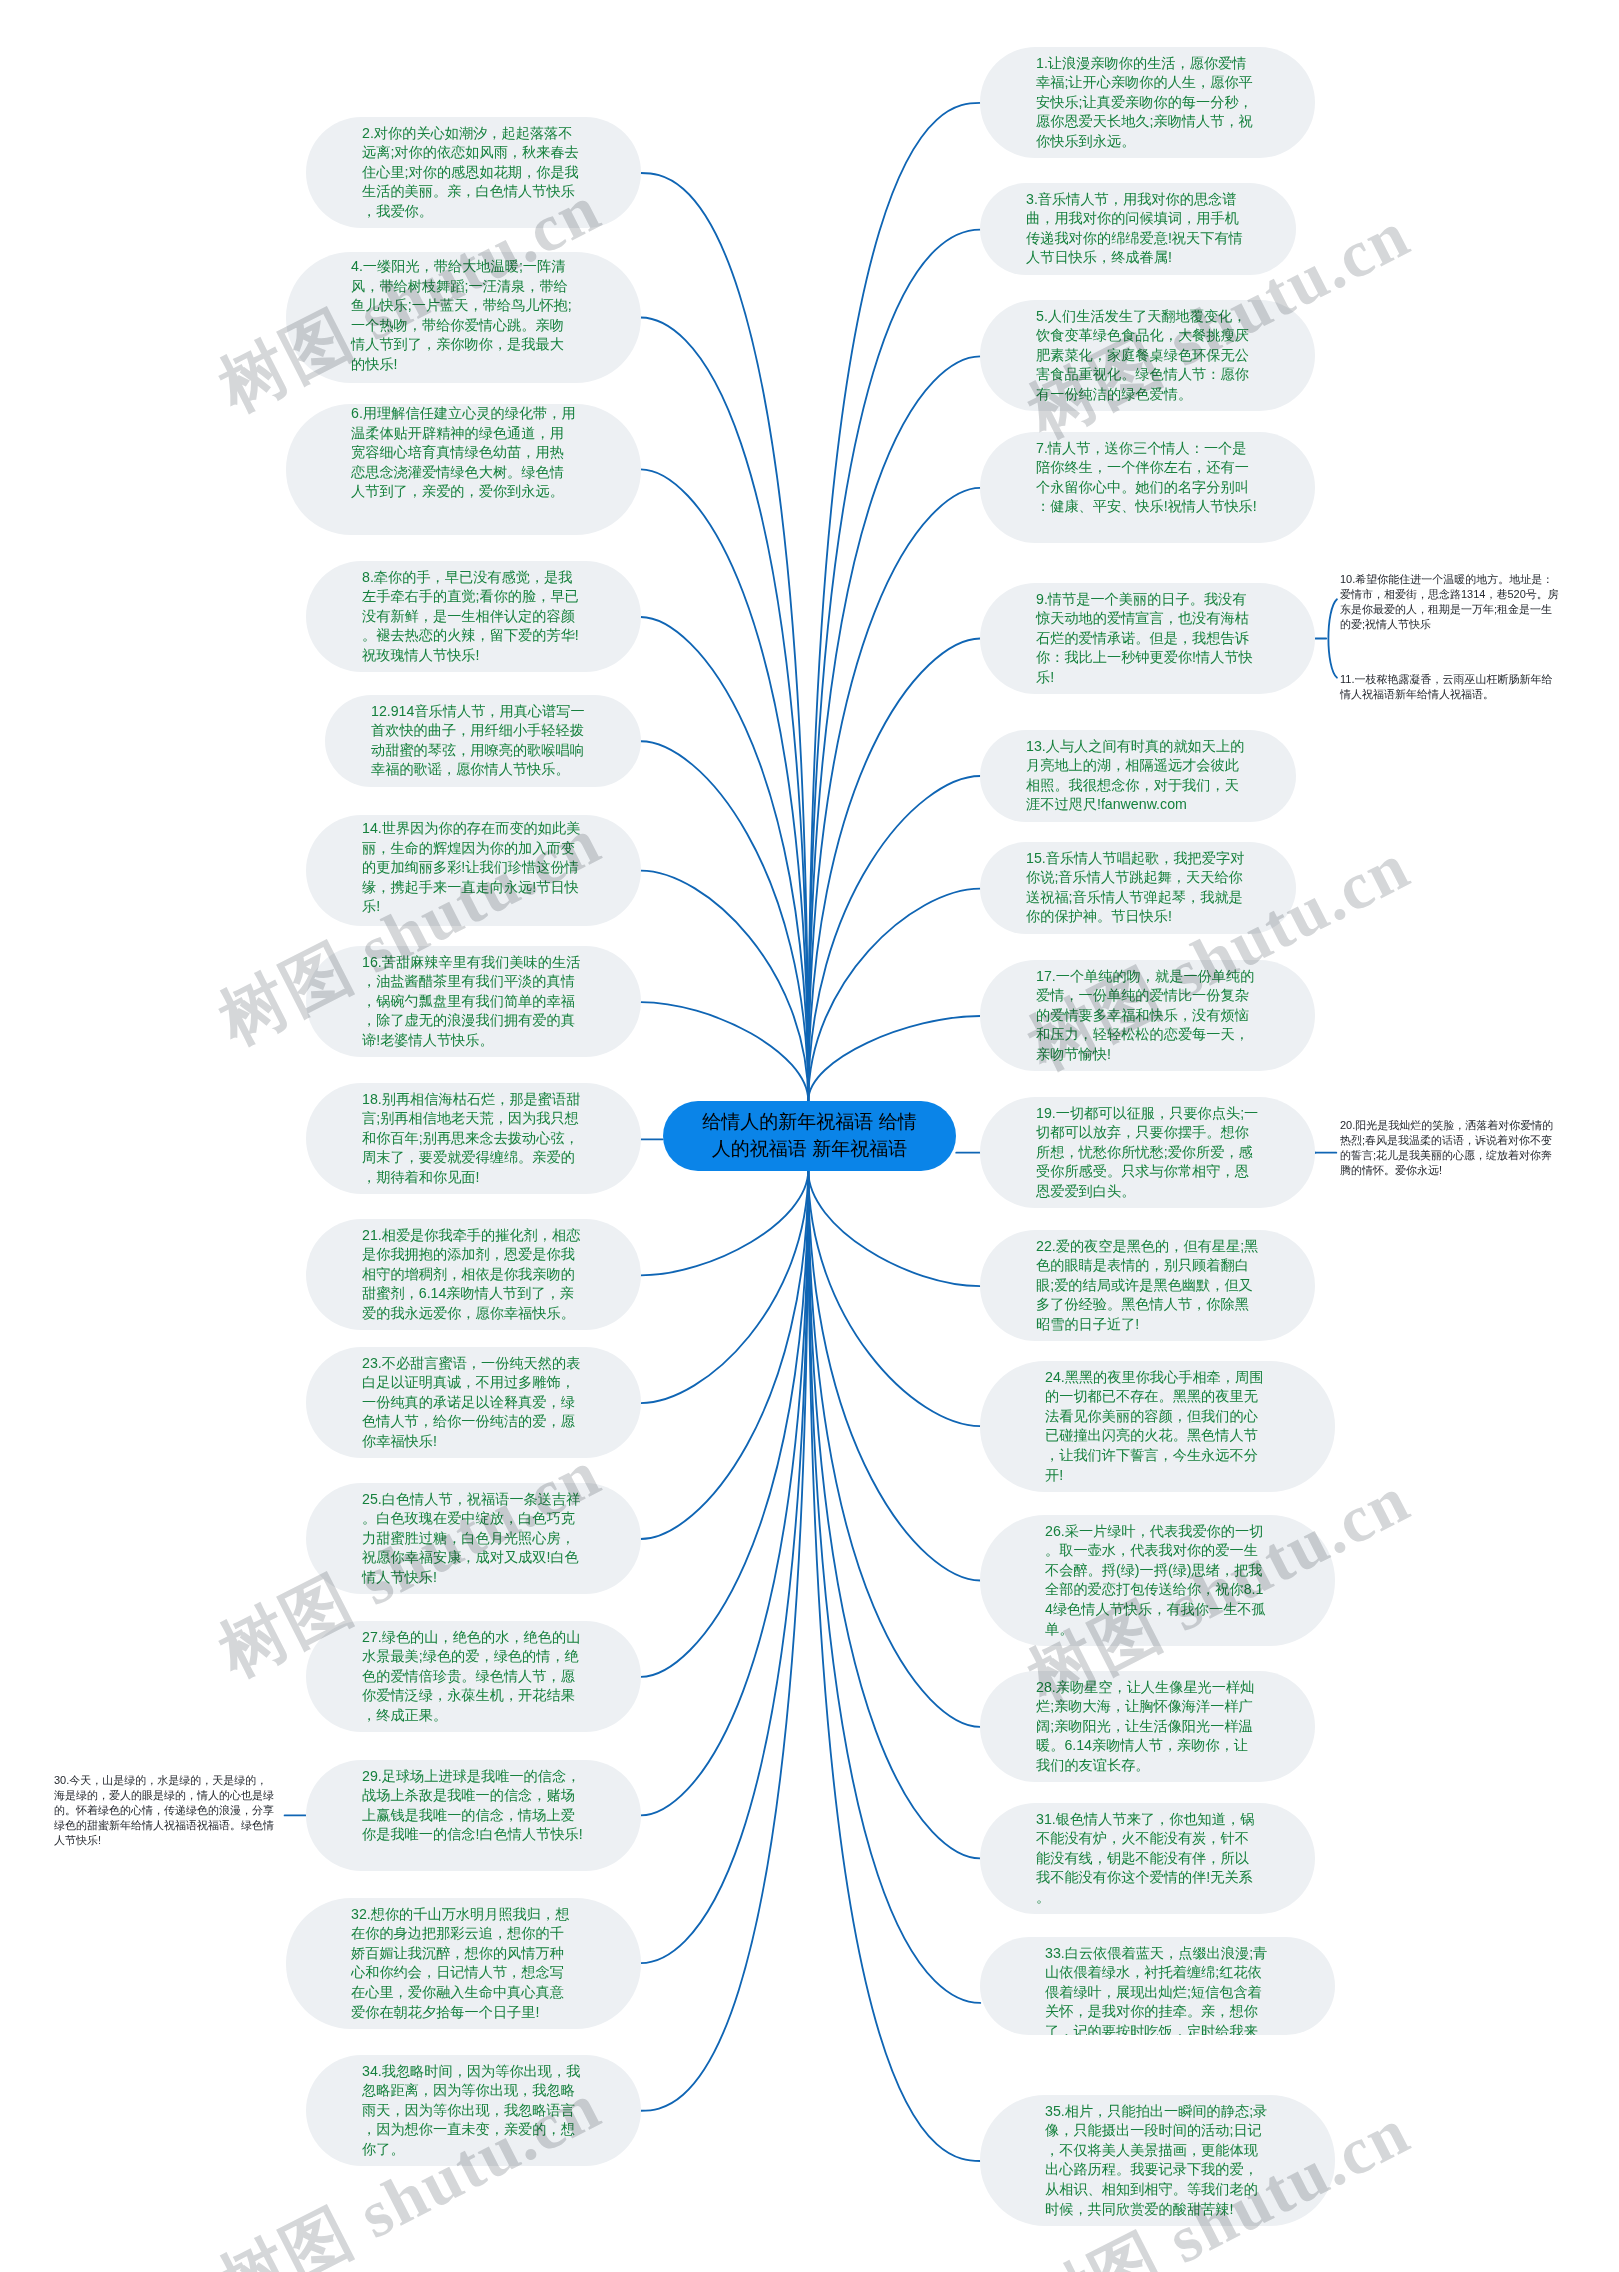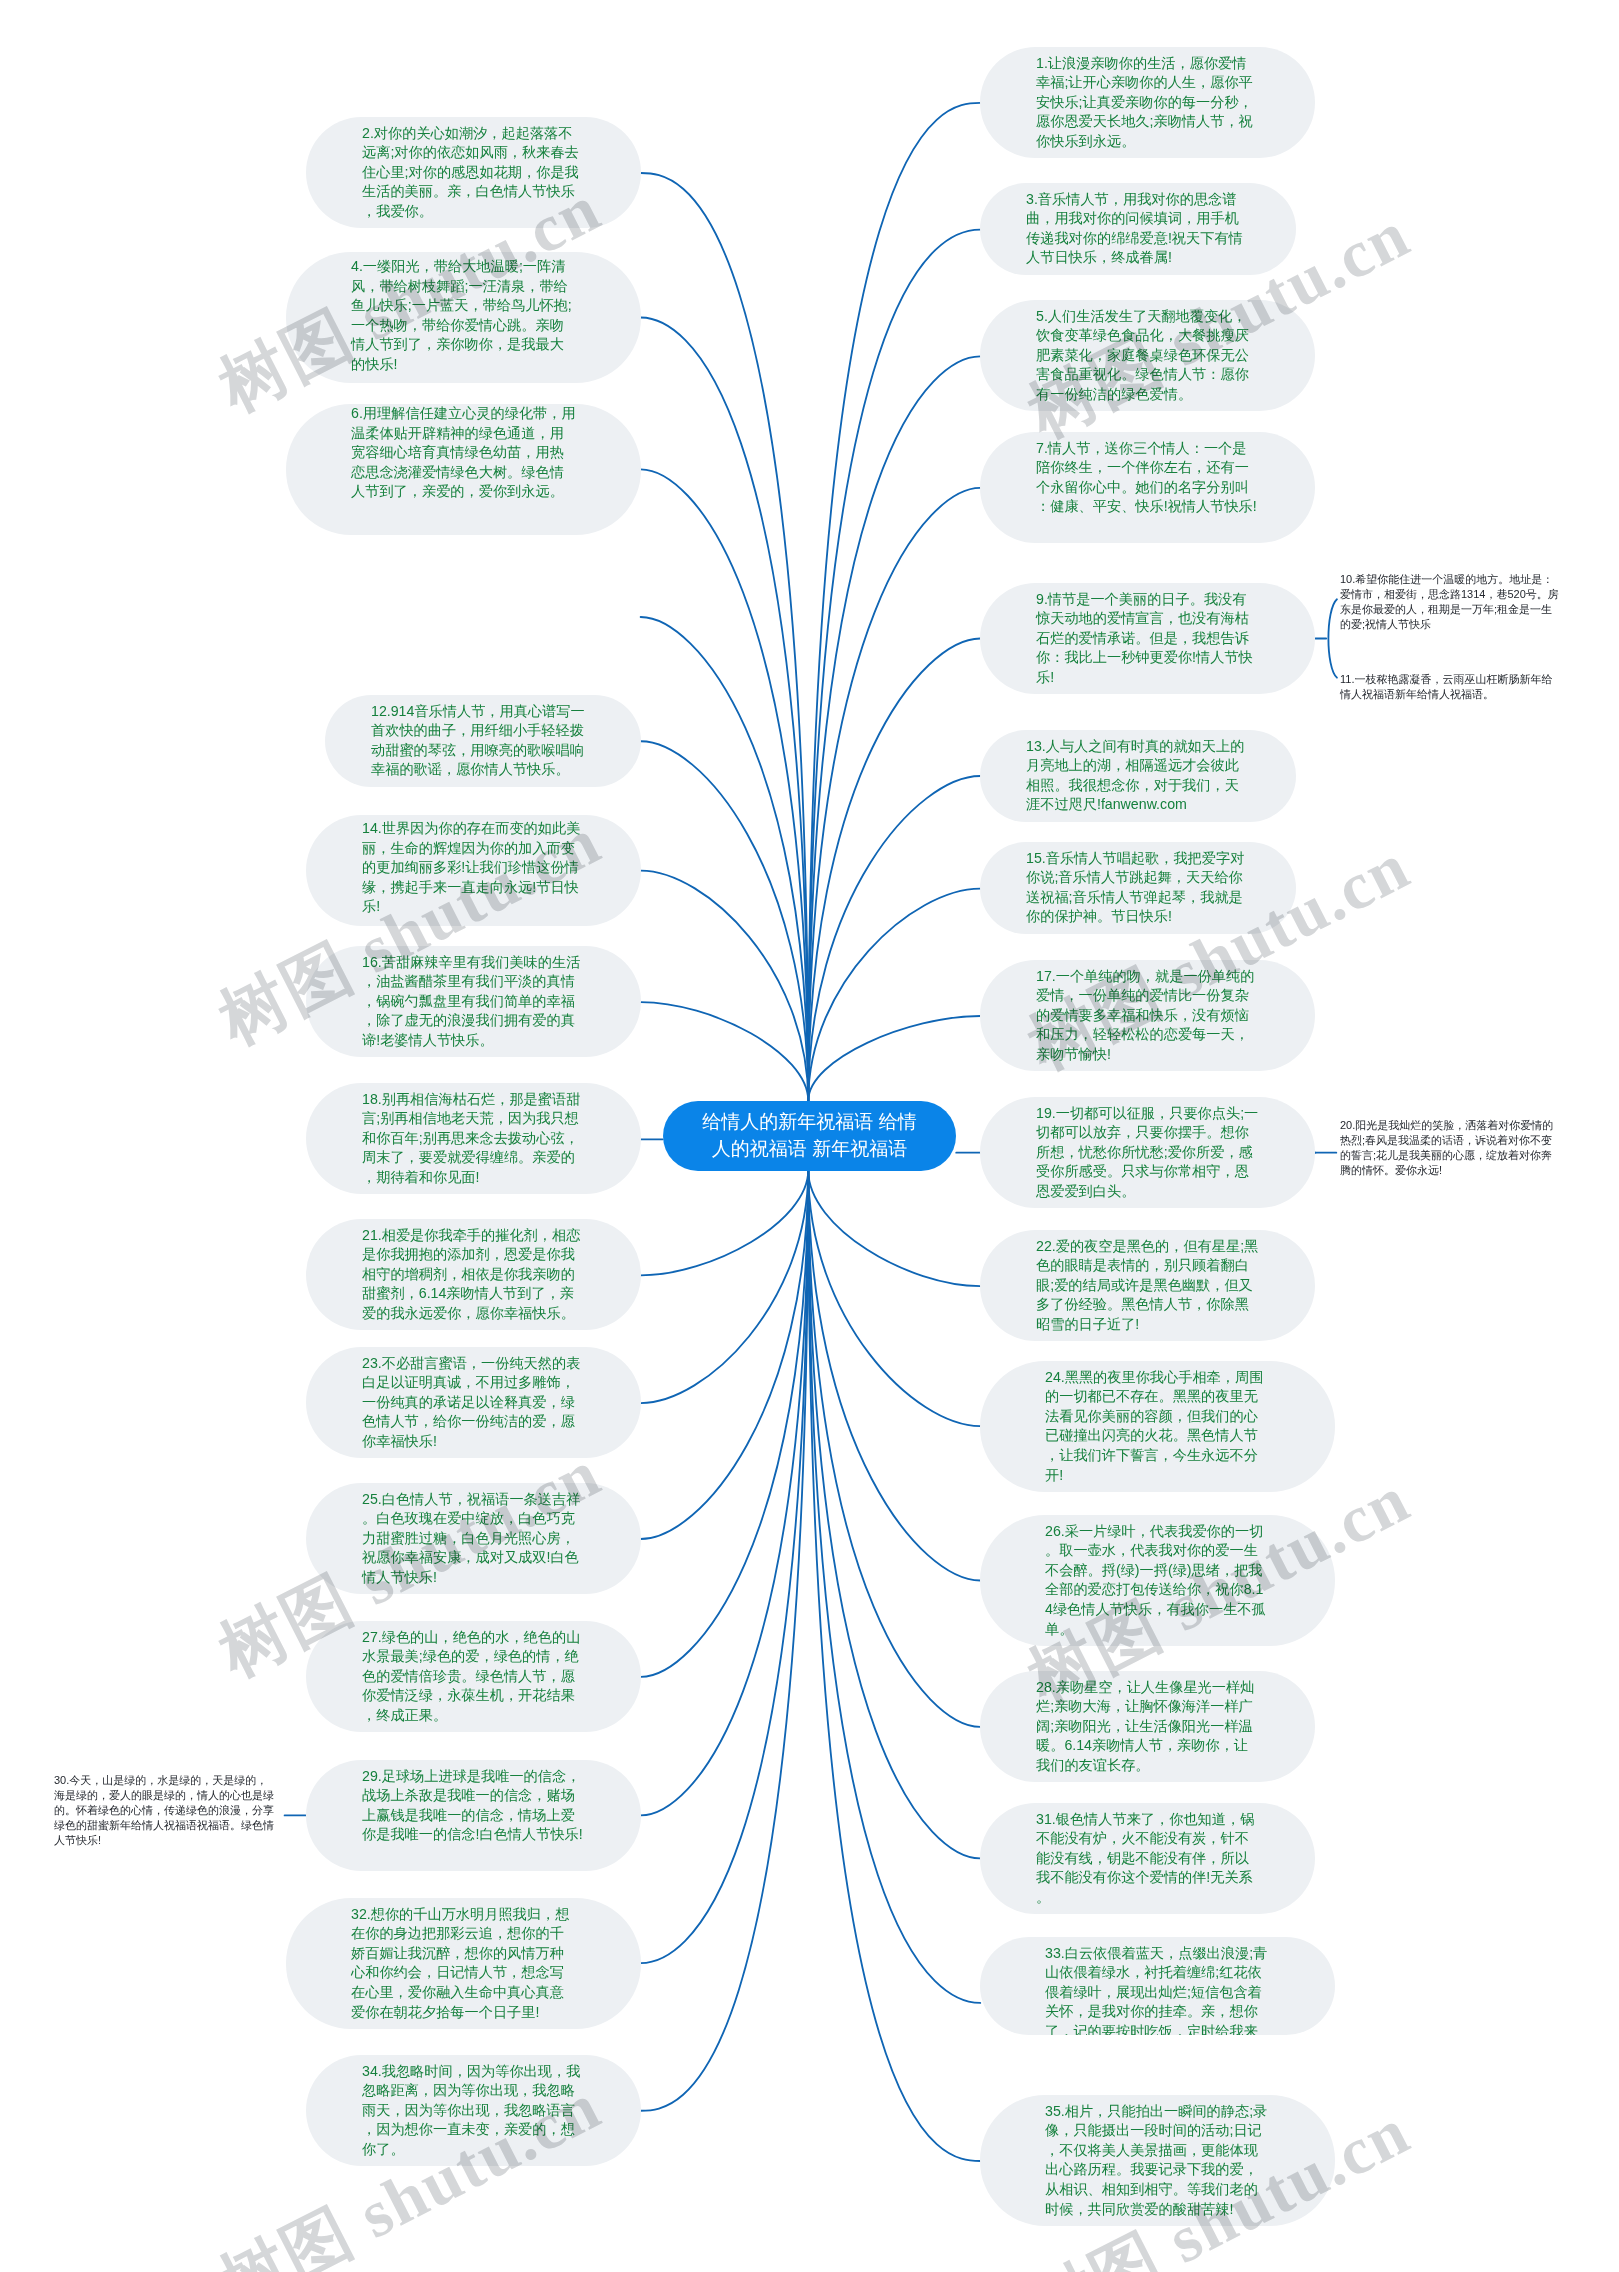--- a/index.html
+++ b/index.html
@@ -20,21 +20,21 @@
     font-size:14.2px;
     line-height:19.6px;
     text-align:left;
     word-break:break-all;
     line-break:anywhere;
     overflow:hidden;
   }
   .root {
     position:absolute;
     background:#0a84e8;
-    color:#ffffff;
+    color:#000000;
     font-size:19px;
     line-height:26.6px;
     text-align:center;
     border-radius:35px;
     letter-spacing:0;
     word-break:break-all;
     line-break:anywhere;
     display:flex; align-items:center; justify-content:center;
   }
   .root > span { display:block; width:220px; }
@@ -98,20 +98,21 @@
 <path d="M 1550.0 3166.5 C 1480.5 3166.5 1278.0 3064.7 1278.0 1850.0"></path>
 <path d="M 1550.0 3416.5 C 1487.4 3416.5 1278.0 3400.8 1278.0 1850.0"></path>
 <path d="M 2080.0 1009.0 L 2097.0 1009.0"></path>
 <path d="M 2114.0 947.0 C 2096.0 963.0 2096.0 1055.0 2114.0 1071.0"></path>
 <path d="M 2080.0 1822.0 L 2113.0 1822.0"></path>
 <path d="M 483.0 2870.0 L 450.0 2870.0"></path>
 </svg>
 <div class="node" style="left:306px;top:117px;width:335px;height:111px;border-radius:56px;padding:6.6px 56px"><span class="txt">2.对你的关心如潮汐，起起落落不远离;对你的依恋如风雨，秋来春去住心里;对你的感恩如花期，你是我生活的美丽。亲，白色情人节快乐，我爱你。</span></div>
 <div class="node" style="left:286px;top:252px;width:355px;height:131px;border-radius:65px;padding:5px 65px"><span class="txt">4.一缕阳光，带给大地温暖;一阵清风，带给树枝舞蹈;一汪清泉，带给鱼儿快乐;一片蓝天，带给鸟儿怀抱;一个热吻，带给你爱情心跳。亲吻情人节到了，亲你吻你，是我最大的快乐!</span></div>
 <div class="node" style="left:286px;top:404px;width:355px;height:131px;border-radius:65px;padding:0 65px"><span class="txt">6.用理解信任建立心灵的绿化带，用温柔体贴开辟精神的绿色通道，用宽容细心培育真情绿色幼苗，用热恋思念浇灌爱情绿色大树。绿色情人节到了，亲爱的，爱你到永远。</span></div>
+<div class="node" style="left:306px;top:561px;width:335px;height:111px;border-radius:56px;padding:6.6px 56px"><span class="txt">8.牵你的手，早已没有感觉，是我左手牵右手的直觉;看你的脸，早已没有新鲜，是一生相伴认定的容颜。褪去热恋的火辣，留下爱的芳华!祝玫瑰情人节快乐!</span></div>
 <div class="node" style="left:325px;top:695px;width:316px;height:92px;border-radius:46px;padding:6.6px 46px"><span class="txt">12.914音乐情人节，用真心谱写一首欢快的曲子，用纤细小手轻轻拨动甜蜜的琴弦，用嘹亮的歌喉唱响幸福的歌谣，愿你情人节快乐。</span></div>
 <div class="node" style="left:306px;top:815px;width:335px;height:111px;border-radius:56px;padding:4px 56px"><span class="txt">14.世界因为你的存在而变的如此美丽，生命的辉煌因为你的加入而变的更加绚丽多彩!让我们珍惜这份情缘，携起手来一直走向永远!节日快乐!</span></div>
 <div class="node" style="left:306px;top:946px;width:335px;height:111px;border-radius:56px;padding:6.6px 56px"><span class="txt">16.苦甜麻辣辛里有我们美味的生活，油盐酱醋茶里有我们平淡的真情，锅碗勺瓢盘里有我们简单的幸福，除了虚无的浪漫我们拥有爱的真谛!老婆情人节快乐。</span></div>
 <div class="node" style="left:306px;top:1083px;width:335px;height:111px;border-radius:56px;padding:6.6px 56px"><span class="txt">18.别再相信海枯石烂，那是蜜语甜言;别再相信地老天荒，因为我只想和你百年;别再思来念去拨动心弦，周末了，要爱就爱得缠绵。亲爱的，期待着和你见面!</span></div>
 <div class="node" style="left:306px;top:1219px;width:335px;height:111px;border-radius:56px;padding:6.6px 56px"><span class="txt">21.相爱是你我牵手的摧化剂，相恋是你我拥抱的添加剂，恩爱是你我相守的增稠剂，相依是你我亲吻的甜蜜剂，6.14亲吻情人节到了，亲爱的我永远爱你，愿你幸福快乐。</span></div>
 <div class="node" style="left:306px;top:1347px;width:335px;height:111px;border-radius:56px;padding:6.6px 56px"><span class="txt">23.不必甜言蜜语，一份纯天然的表白足以证明真诚，不用过多雕饰，一份纯真的承诺足以诠释真爱，绿色情人节，给你一份纯洁的爱，愿你幸福快乐!</span></div>
 <div class="node" style="left:306px;top:1483px;width:335px;height:111px;border-radius:56px;padding:6.6px 56px"><span class="txt">25.白色情人节，祝福语一条送吉祥。白色玫瑰在爱中绽放，白色巧克力甜蜜胜过糖，白色月光照心房，祝愿你幸福安康，成对又成双!白色情人节快乐!</span></div>
 <div class="node" style="left:306px;top:1621px;width:335px;height:111px;border-radius:56px;padding:6.6px 56px"><span class="txt">27.绿色的山，绝色的水，绝色的山水景最美;绿色的爱，绿色的情，绝色的爱情倍珍贵。绿色情人节，愿你爱情泛绿，永葆生机，开花结果，终成正果。</span></div>
 <div class="node" style="left:306px;top:1760px;width:335px;height:111px;border-radius:56px;padding:6.6px 56px"><span class="txt">29.足球场上进球是我唯一的信念，战场上杀敌是我唯一的信念，赌场上赢钱是我唯一的信念，情场上爱你是我唯一的信念!白色情人节快乐!</span></div>
 <div class="node" style="left:286px;top:1898px;width:355px;height:131px;border-radius:65px;padding:6.6px 65px"><span class="txt">32.想你的千山万水明月照我归，想在你的身边把那彩云追，想你的千娇百媚让我沉醉，想你的风情万种心和你约会，日记情人节，想念写在心里，爱你融入生命中真心真意爱你在朝花夕拾每一个日子里!</span></div>

